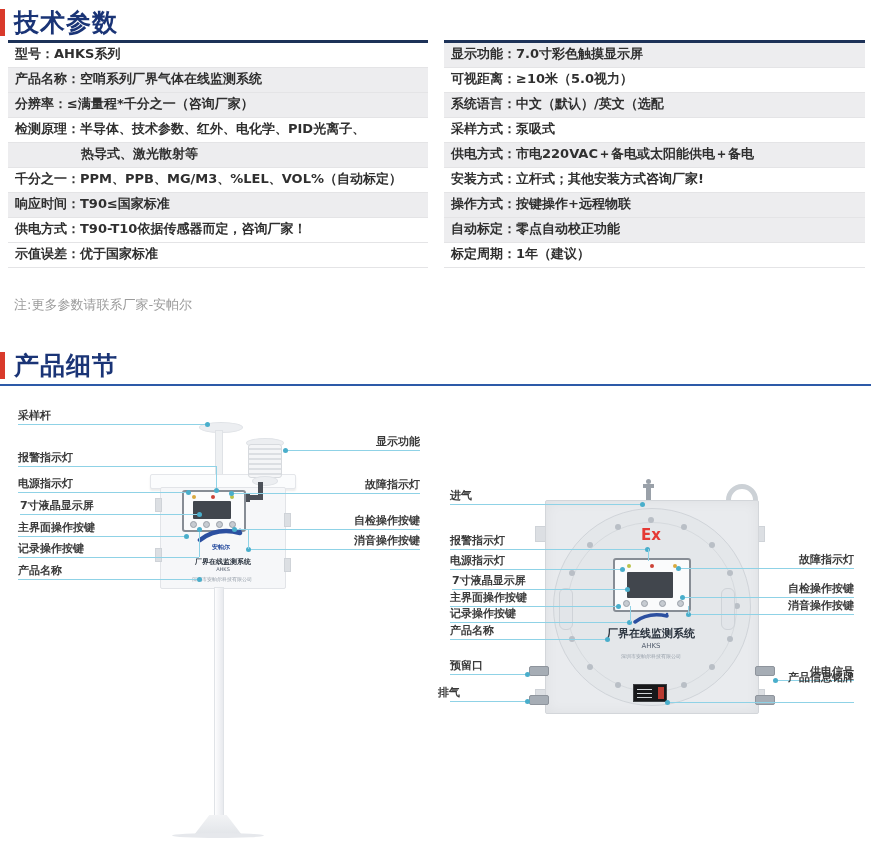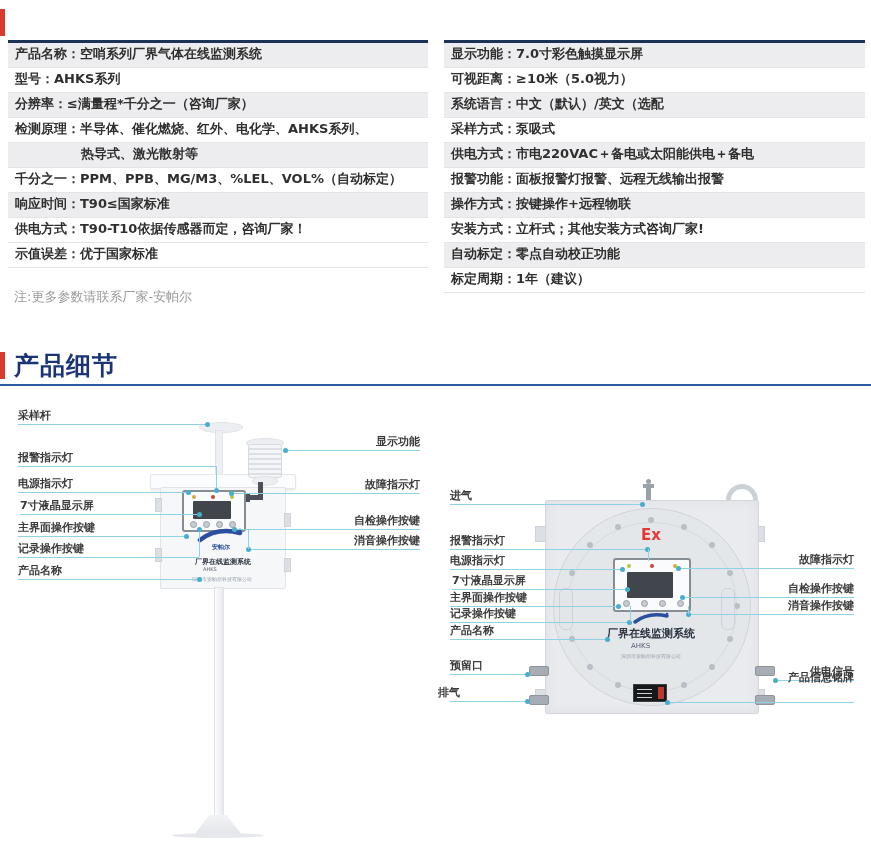--- a/index.html
+++ b/index.html
@@ -37,21 +37,21 @@
   .panel{background:#fafbfc;border:2px solid #878d95;border-radius:3px}
   .light{position:absolute;width:4px;height:4px;border-radius:50%}
   .screen{position:absolute;background:#41464d;border-radius:1px}
   .pbtn{position:absolute;width:5px;height:5px;border-radius:50%;background:#c6cbd1;border:1px solid #9aa0a8}
   .wx-body{background:repeating-linear-gradient(#f4f5f7 0 3px,#dcdfe3 3px 5px);border:1px solid #d7dade;border-radius:3px}
   .elbow{background:#4b5058}
   .pole{background:linear-gradient(90deg,#fdfdfe,#e8eaee);border:1px solid #e0e3e7}
   .pbase{background:linear-gradient(#f2f3f5,#e2e5e9);clip-path:polygon(32% 0,68% 0,100% 100%,0 100%)}
   .flange{background:#e6e8ec;border-radius:50%}
   .dev-title{font-weight:700;color:#2c3540;text-align:center}
-  .dev-model{color:#566070;}
+  .dev-model{color:#566070;text-align:center}
   .dev-co{color:#9aa3ad;text-align:center}
   .brand-txt{color:#2b4fa0;text-align:center;font-weight:700}
   
   .box{background:#e9ebee;border:1px solid #d3d6da;border-radius:2px;box-shadow:inset 0 0 14px rgba(0,0,0,.05)}
   .door{background:#e4e7ea;border:1px solid #d0d4d9;border-radius:50%}
   .door-inner{border:1px solid #d6dade;border-radius:50%}
   .bolts{width:6px;height:6px;border-radius:50%;background:transparent;
     box-shadow:86px 0 0 #b9bfc6,79px 33px 0 #b9bfc6,61px 61px 0 #b9bfc6,33px 79px 0 #b9bfc6,
                0 86px 0 #b9bfc6,-33px 79px 0 #b9bfc6,-61px 61px 0 #b9bfc6,-79px 33px 0 #b9bfc6,
                -86px 0 0 #b9bfc6,-79px -33px 0 #b9bfc6,-61px -61px 0 #b9bfc6,-33px -79px 0 #b9bfc6,
@@ -65,48 +65,48 @@
   .plate .red{position:absolute;right:2px;top:2px;width:6px;height:12px;background:#b93a31}
   .plate .ln{position:absolute;left:3px;width:15px;height:1px;background:#cfd3d6}
 </style>
 </head>
 <body>
 
 <div id="page">
 
   <div class="sec-h" style="top:5px">
     <span class="redbar"></span>
+    <span class="sec-title">技术参数</span>
   </div>
 
   <div class="tcol" style="left:8px;top:40px;width:420px">
+    <div class="trow"><span class="tlabel">型号：</span><span class="tvalue">AHKS系列</span></div>
     <div class="trow shade"><span class="tlabel">产品名称：</span><span class="tvalue">空哨系列厂界气体在线监测系统</span></div>
-    <div class="trow"><span class="tlabel">型号：</span><span class="tvalue">AHKS系列</span></div>
     <div class="trow shade"><span class="tlabel">分辨率：</span><span class="tvalue">≤满量程*千分之一（咨询厂家）</span></div>
-    <div class="trow"><span class="tlabel">检测原理：</span><span class="tvalue">半导体、催化燃烧、红外、电化学、AHKS系列、</span></div>
+    <div class="trow"><span class="tlabel">检测原理：</span><span class="tvalue">半导体、技术参数、红外、电化学、PID光离子、</span></div>
     <div class="trow shade"><span class="tvalue cont">热导式、激光散射等</span></div>
     <div class="trow"><span class="tlabel">千分之一：</span><span class="tvalue">PPM、PPB、MG/M3、%LEL、VOL%（自动标定）</span></div>
     <div class="trow shade"><span class="tlabel">响应时间：</span><span class="tvalue">T90≤国家标准</span></div>
     <div class="trow"><span class="tlabel">供电方式：</span><span class="tvalue">T90-T10依据传感器而定，咨询厂家！</span></div>
     <div class="trow"><span class="tlabel">示值误差：</span><span class="tvalue">优于国家标准</span></div>
   </div>
 
   <div class="tcol" style="left:444px;top:40px;width:421px">
     <div class="trow shade"><span class="tlabel">显示功能：</span><span class="tvalue">7.0寸彩色触摸显示屏</span></div>
     <div class="trow"><span class="tlabel">可视距离：</span><span class="tvalue">≥10米（5.0视力）</span></div>
     <div class="trow shade"><span class="tlabel">系统语言：</span><span class="tvalue">中文（默认）/英文（选配</span></div>
     <div class="trow"><span class="tlabel">采样方式：</span><span class="tvalue">泵吸式</span></div>
     <div class="trow shade"><span class="tlabel">供电方式：</span><span class="tvalue">市电220VAC＋备电或太阳能供电＋备电</span></div>
-    <div class="trow"><span class="tlabel">报警功能：</span><span class="tvalue">面板报警灯报警、远程无线输出报警</span></div>
+    <div class="trow"><span class="tlabel">安装方式：</span><span class="tvalue">立杆式；其他安装方式咨询厂家!</span></div>
     <div class="trow shade"><span class="tlabel">操作方式：</span><span class="tvalue">按键操作+远程物联</span></div>
-    <div class="trow"><span class="tlabel">安装方式：</span><span class="tvalue">立杆式；其他安装方式咨询厂家!</span></div>
     <div class="trow shade"><span class="tlabel">自动标定：</span><span class="tvalue">零点自动校正功能</span></div>
     <div class="trow"><span class="tlabel">标定周期：</span><span class="tvalue">1年（建议）</span></div>
   </div>
 
-  <div class="note" style="left:14px;top:288px">注:更多参数请联系厂家-安帕尔</div>
+  <div class="note" style="left:14px;top:296px">注:更多参数请联系厂家-安帕尔</div>
 
   <div class="sec-underline" style="top:384px"></div>
   <div class="sec-h" style="top:348px">
     <span class="redbar"></span>
     <span class="sec-title">产品细节</span>
   </div>
 
   <div id="diagrams">
 
     <div class="abs cap" style="left:199px;top:24px;width:42px;height:9px"></div>

